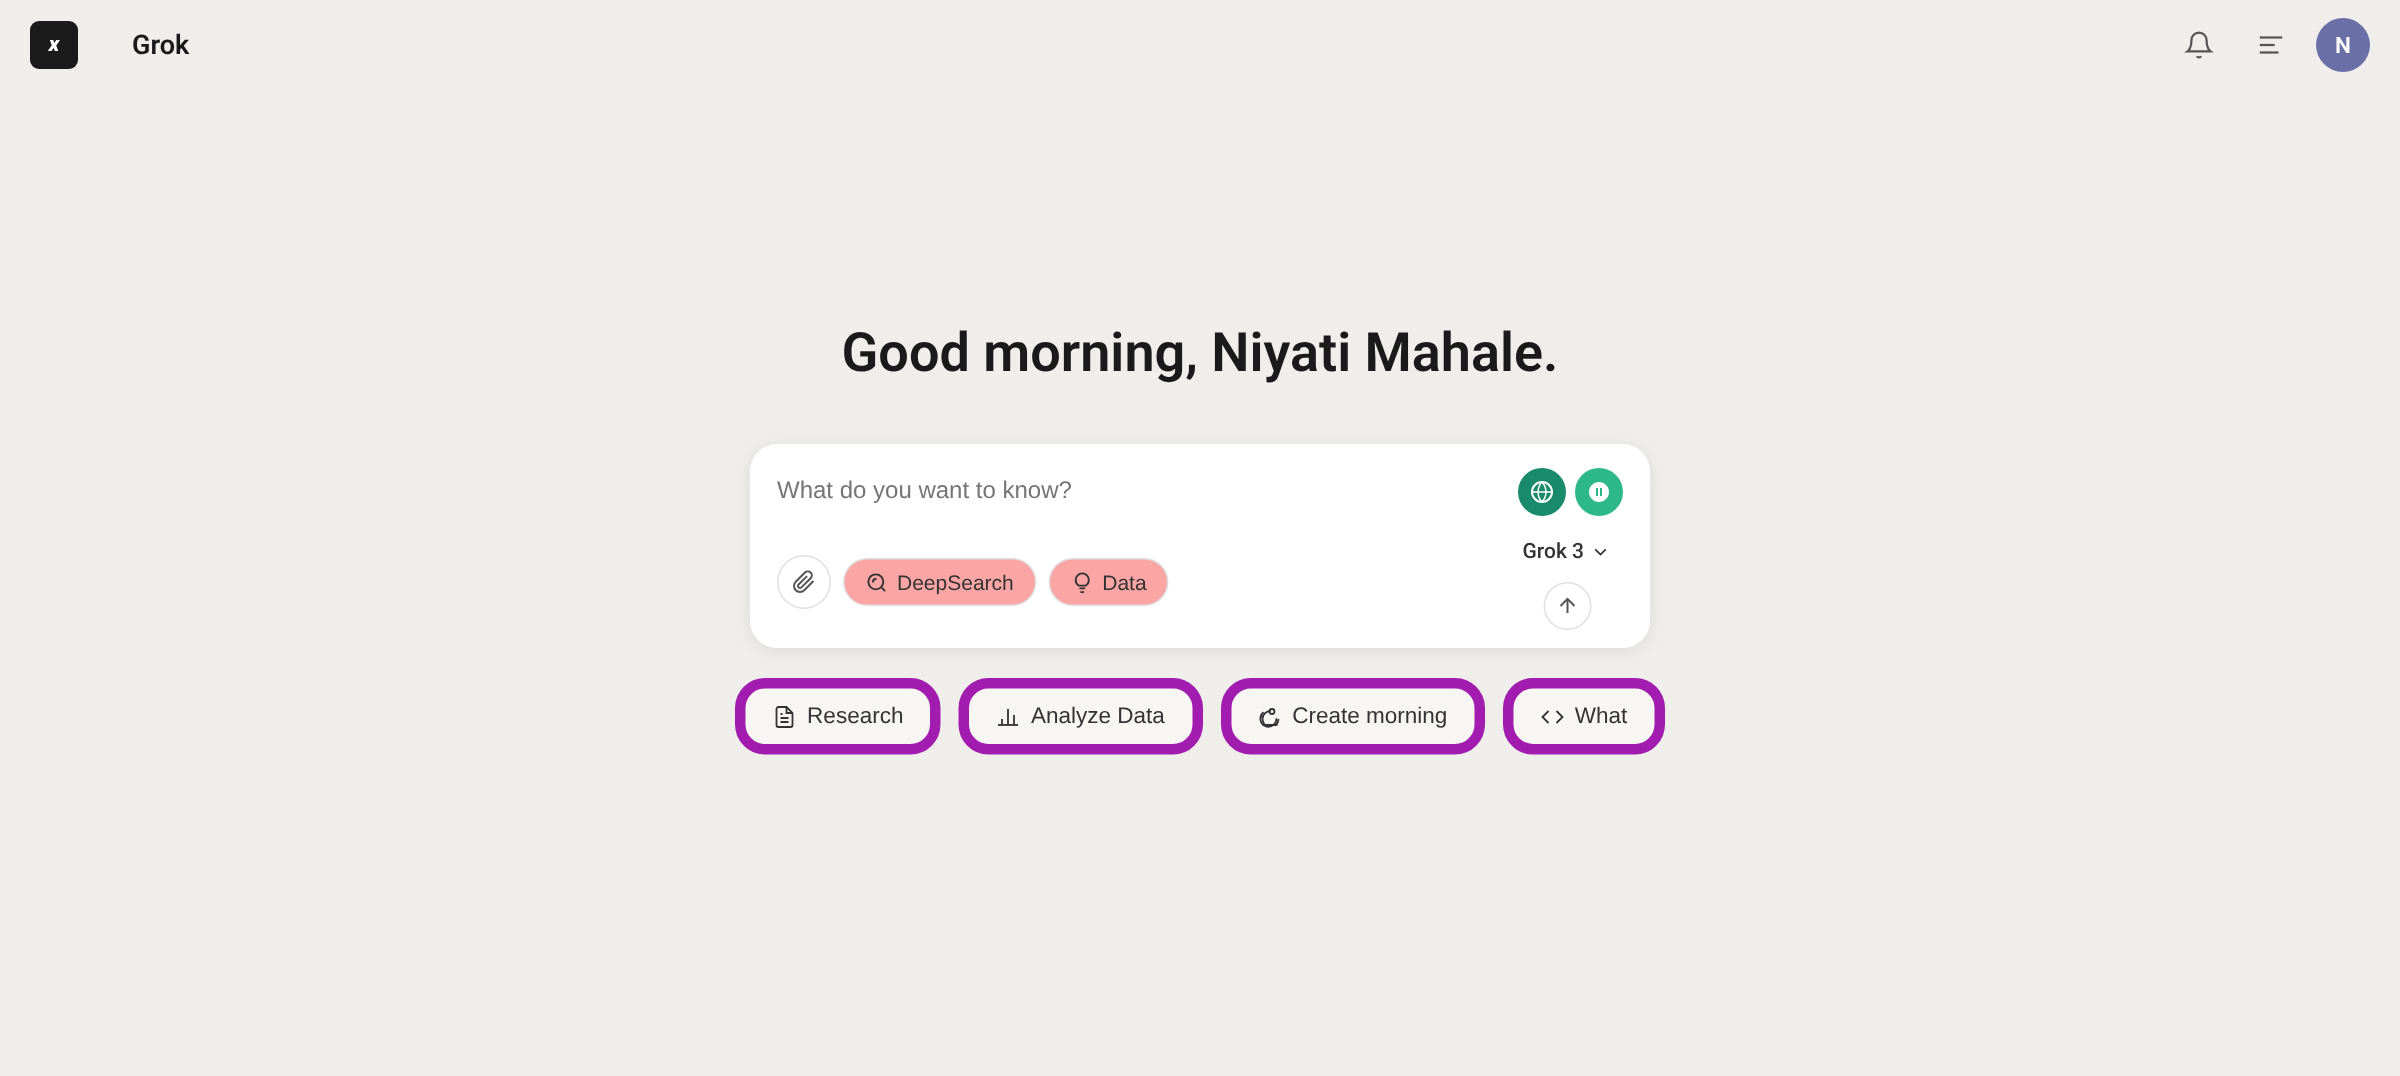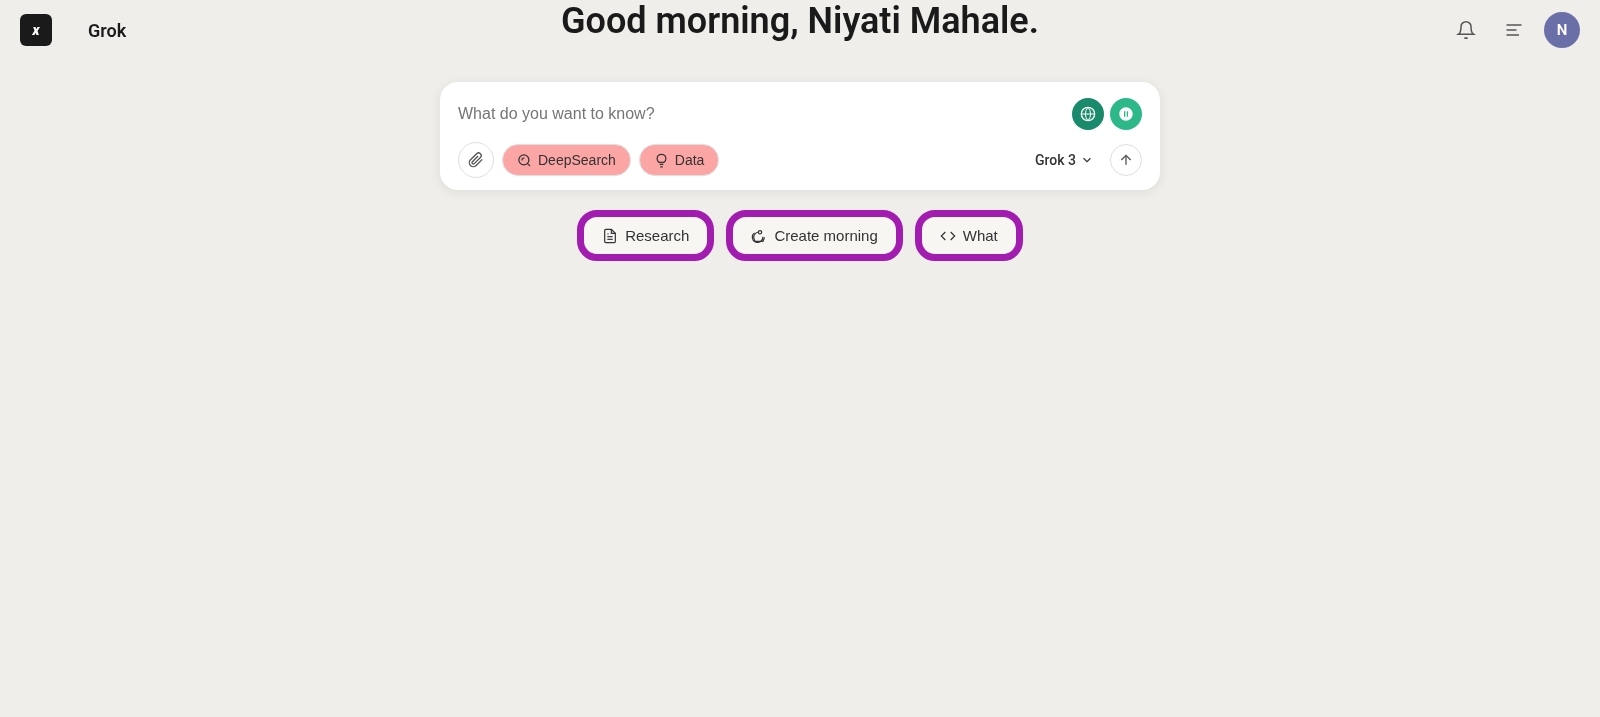--- a/index.html
+++ b/index.html
@@ -88,21 +88,21 @@
       font-weight: 600;
       font-size: 15px;
       cursor: pointer;
     }
 
     
     .main {
       display: flex;
       flex-direction: column;
       align-items: center;
-      justify-content: flex-start;
+      justify-content: center;
       height: 100%;
     }
 
     .greeting {
       text-align: center;
       margin-bottom: 32px;
     }
 
     .greeting-title {
       font-size: 36px;
@@ -112,21 +112,21 @@
     }
 
     .greeting-subtitle {
       font-size: 28px;
       color: #888;
       font-weight: 400;
     }
 
     
     .search-container {
-      width: 720px;
+      width: 600px;
       background: white;
       border-radius: 18px;
       box-shadow: 0 2px 12px rgba(0,0,0,0.08);
       padding: 16px 18px 12px 18px;
       margin-bottom: 20px;
     }
 
     .search-row {
       display: flex;
       align-items: center;
@@ -204,20 +204,21 @@
       align-items: center;
       justify-content: center;
       color: #555;
       font-size: 16px;
     }
 
     .toolbar-right {
       display: flex;
       align-items: center;
       gap: 8px;
+      flex-direction: column;
     }
 
     .model-selector {
       display: flex;
       align-items: center;
       gap: 4px;
       cursor: pointer;
       font-size: 14px;
       color: #333;
       font-weight: 500;
@@ -358,20 +359,29 @@
         <path d="M14 2H6a2 2 0 0 0-2 2v16a2 2 0 0 0 2 2h12a2 2 0 0 0 2-2V8z"></path>
         <polyline points="14 2 14 8 20 8"></polyline>
         <line x1="8" y1="13" x2="16" y2="13"></line>
         <line x1="8" y1="17" x2="16" y2="17"></line>
         <line x1="8" y1="9" x2="10" y2="9"></line>
       </svg>
       <span>Research</span>
     </button>
 
 
+    <button class="quick-chip">
+      <svg width="16" height="16" viewBox="0 0 24 24" fill="none" stroke="currentColor" stroke-width="1.8">
+        <line x1="18" y1="20" x2="18" y2="10"></line>
+        <line x1="12" y1="20" x2="12" y2="4"></line>
+        <line x1="6" y1="20" x2="6" y2="14"></line>
+        <line x1="2" y1="20" x2="22" y2="20"></line>
+      </svg>
+      <span>Analyze Data</span>
+    </button>
 
     <button class="quick-chip">
       <svg width="16" height="16" viewBox="0 0 24 24" fill="none" stroke="currentColor" stroke-width="1.8">
         <circle cx="13.5" cy="6.5" r="2.5"></circle>
         <path d="M17.89 13.21A8 8 0 1 1 5.08 7.31"></path>
         <path d="M20 14c0 2-2 6-2 6H6s-2-4-2-6a8 8 0 0 1 8-8"></path>
       </svg>
       <span>Create morning</span>
     </button>
 

